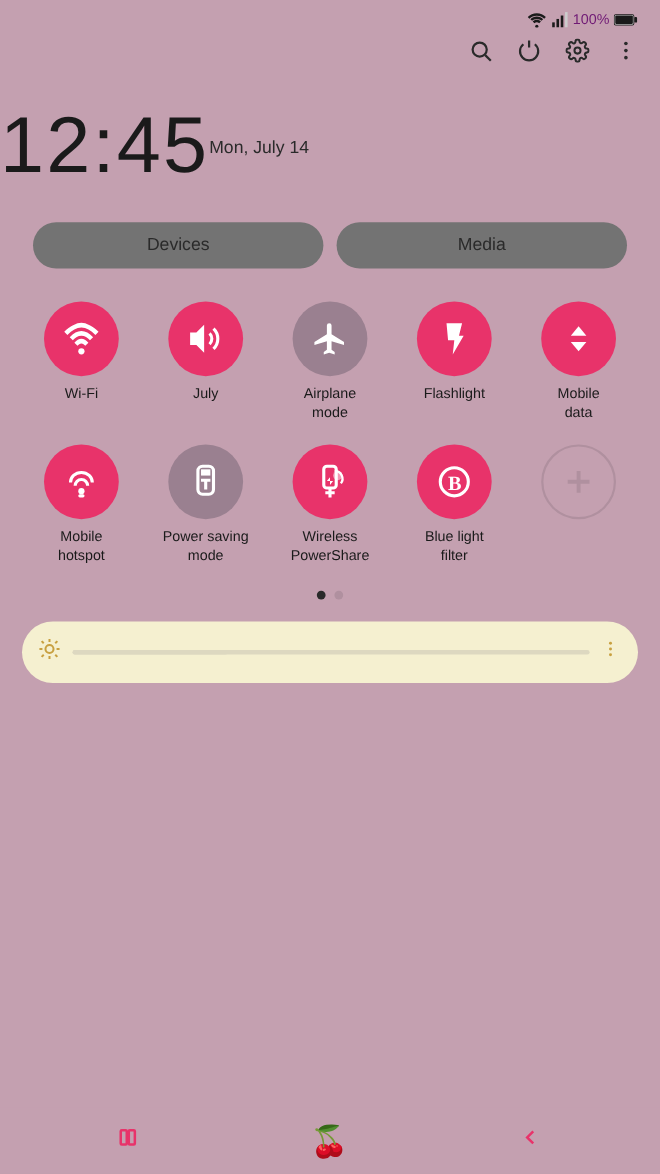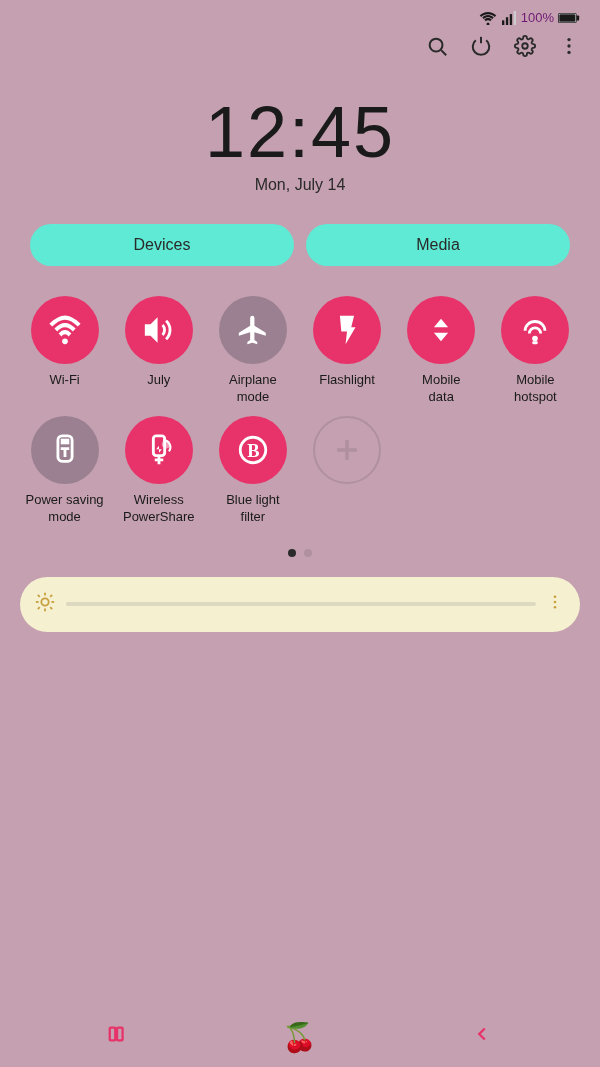--- a/index.html
+++ b/index.html
@@ -41,21 +41,20 @@
     }
     .action-icon {
       font-size: 22px;
       color: #2a2a2a;
       cursor: pointer;
     }
 
     
     .clock-section {
       display: flex;
-      flex-direction: column;
       align-items: center;
       padding: 20px 0 30px 0;
     }
     .clock-time {
       font-size: 72px;
       font-weight: 200;
       color: #1a1a1a;
       letter-spacing: 2px;
       line-height: 1.1;
     }
@@ -68,35 +67,35 @@
 
     
     .tab-row {
       display: flex;
       justify-content: center;
       gap: 12px;
       padding: 0 30px 20px 30px;
     }
     .tab-btn {
       flex: 1;
-      background: #5eead4;
+      background: #737373;
       border: none;
       border-radius: 30px;
       padding: 12px 20px;
       font-size: 16px;
       color: #2a2a2a;
       cursor: pointer;
       text-align: center;
     }
 
     
     .quick-grid {
       display: grid;
-      grid-template-columns: repeat(6, 1fr);
-      gap: 10px 5px;
+      grid-template-columns: repeat(5, 1fr);
+      gap: 20px 5px;
       padding: 10px 20px 15px 20px;
     }
     .qs-item {
       display: flex;
       flex-direction: column;
       align-items: center;
       gap: 8px;
       cursor: pointer;
     }
     .qs-icon {

